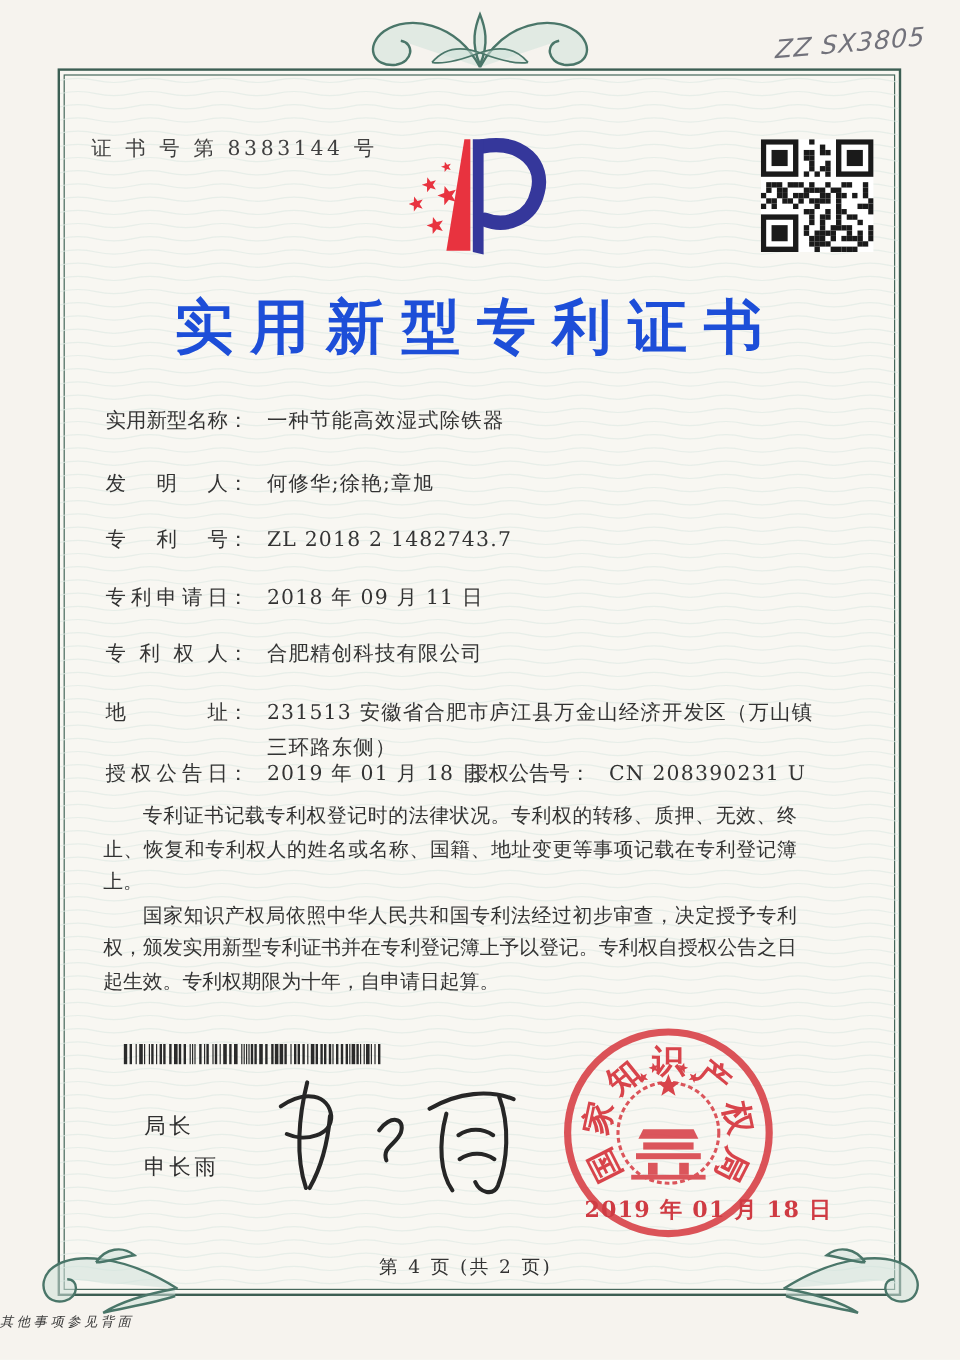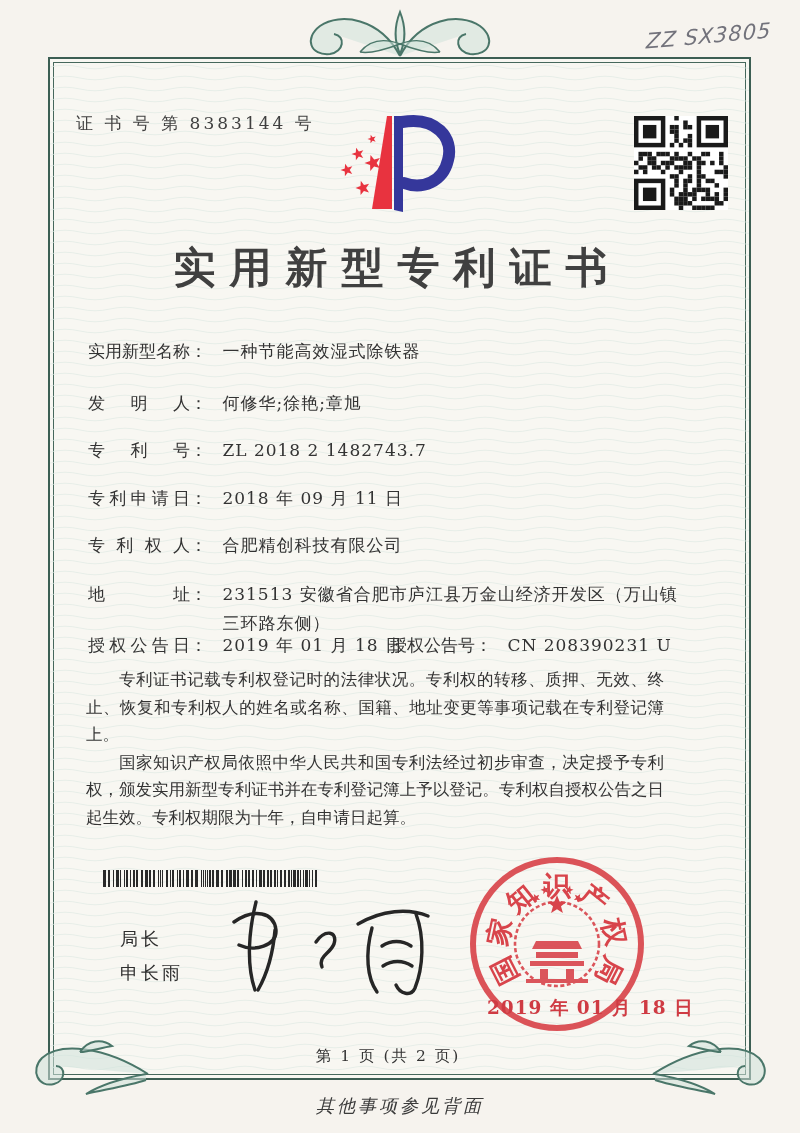--- a/index.html
+++ b/index.html
@@ -11,41 +11,41 @@
          border:2.5px solid #3c5e53;background:#f8f7f2;}
   .frame::before{content:"";position:absolute;inset:3px;border:1px solid #46685c;pointer-events:none;}
   #waves{position:absolute;inset:0;width:100%;height:100%;pointer-events:none;}
   
   .cert-no{position:absolute;left:76px;top:112px;font-size:17px;letter-spacing:3px;color:#3f3f3f;}
   .handwriting{position:absolute;left:646px;top:24px;font-family:"DejaVu Sans","Liberation Sans",sans-serif;
         font-style:italic;font-size:21px;color:#72727b;transform:rotate(-5deg) skewX(-8deg);letter-spacing:1px;}
   .logo{position:absolute;left:330px;top:112px;}
   .qr{position:absolute;left:634px;top:116px;}
   .title{position:absolute;left:48px;top:240px;width:699px;text-align:center;
-         font-size:42px;font-weight:600;letter-spacing:14px;color:#404040;}
+         font-size:49px;font-weight:600;letter-spacing:14px;color:#1d4ed8;}
   
   .row{position:absolute;left:88px;font-size:17px;color:#333;line-height:29px;width:600px;}
   .flabel{display:inline-block;width:102px;text-align:justify;text-align-last:justify;vertical-align:top;}
   .fcolon{display:inline-block;vertical-align:top;}
   .fvalue{display:inline-block;margin-left:10px;vertical-align:top;letter-spacing:1px;}
   .fvalue.wrap{width:458px;}
   .grant2{position:absolute;left:302px;top:0;text-align:right;}
   
   .body-text{position:absolute;left:86px;top:666px;width:578px;font-size:16.5px;
              line-height:27.5px;text-align:justify;color:#333;}
   .body-text p{margin:0;text-indent:2em;}
   
   .barcode{position:absolute;left:103px;top:870px;}
   .director{position:absolute;left:120px;top:922px;font-size:18px;line-height:34px;letter-spacing:3px;color:#2e2e2e;
             font-family:"DejaVu Sans","Liberation Sans",sans-serif;}
   .signature{position:absolute;left:212px;top:888px;}
   .seal{position:absolute;left:466px;top:853px;}
   .seal-date{position:absolute;left:487px;top:995px;font-size:18.5px;color:#cf3b43;letter-spacing:1px;font-weight:600;}
   .page-num{position:absolute;left:48px;top:1046px;width:680px;text-align:center;font-size:15.5px;color:#333;letter-spacing:2px;}
-  .back-note{position:absolute;left:0;top:1094px;width:800px;text-align:center;font-size:18px;color:#3a3a3a;
+  .back-note{position:absolute;left:0;top:1094px;width:800px;text-align:left;font-size:11px;color:#3a3a3a;
              letter-spacing:3px;font-style:italic;}
   .ornament{position:absolute;pointer-events:none;}
   .orn-top{left:300px;top:6px;}
   .orn-bl{left:28px;top:1030px;}
   .orn-br{left:648px;top:1030px;}
 </style>
 </head>
 <body>
 
 <div class="page">
@@ -469,16 +469,16 @@
         <text x="0" y="0" text-anchor="middle" dominant-baseline="central" transform="translate(33.3,78.7) rotate(-78)">家</text>
         <text x="0" y="0" text-anchor="middle" dominant-baseline="central" transform="translate(53.9,45.1) rotate(-39)">知</text>
         <text x="0" y="0" text-anchor="middle" dominant-baseline="central" transform="translate(91.0,32.0) rotate(0)">识</text>
         <text x="0" y="0" text-anchor="middle" dominant-baseline="central" transform="translate(128.1,45.1) rotate(39)">产</text>
         <text x="0" y="0" text-anchor="middle" dominant-baseline="central" transform="translate(148.7,78.7) rotate(78)">权</text>
         <text x="0" y="0" text-anchor="middle" dominant-baseline="central" transform="translate(143.6,117.8) rotate(117)">局</text>
       </g>
   </svg>
   <div class="seal-date">2019 年 01 月 18 日</div>
 
-  <div class="page-num">第 1 页 (共 2 页)</div>
+  <div class="page-num">第 4 页 (共 2 页)</div>
   <div class="back-note">其他事项参见背面</div>
 
 </div>
 
 </body></html>

